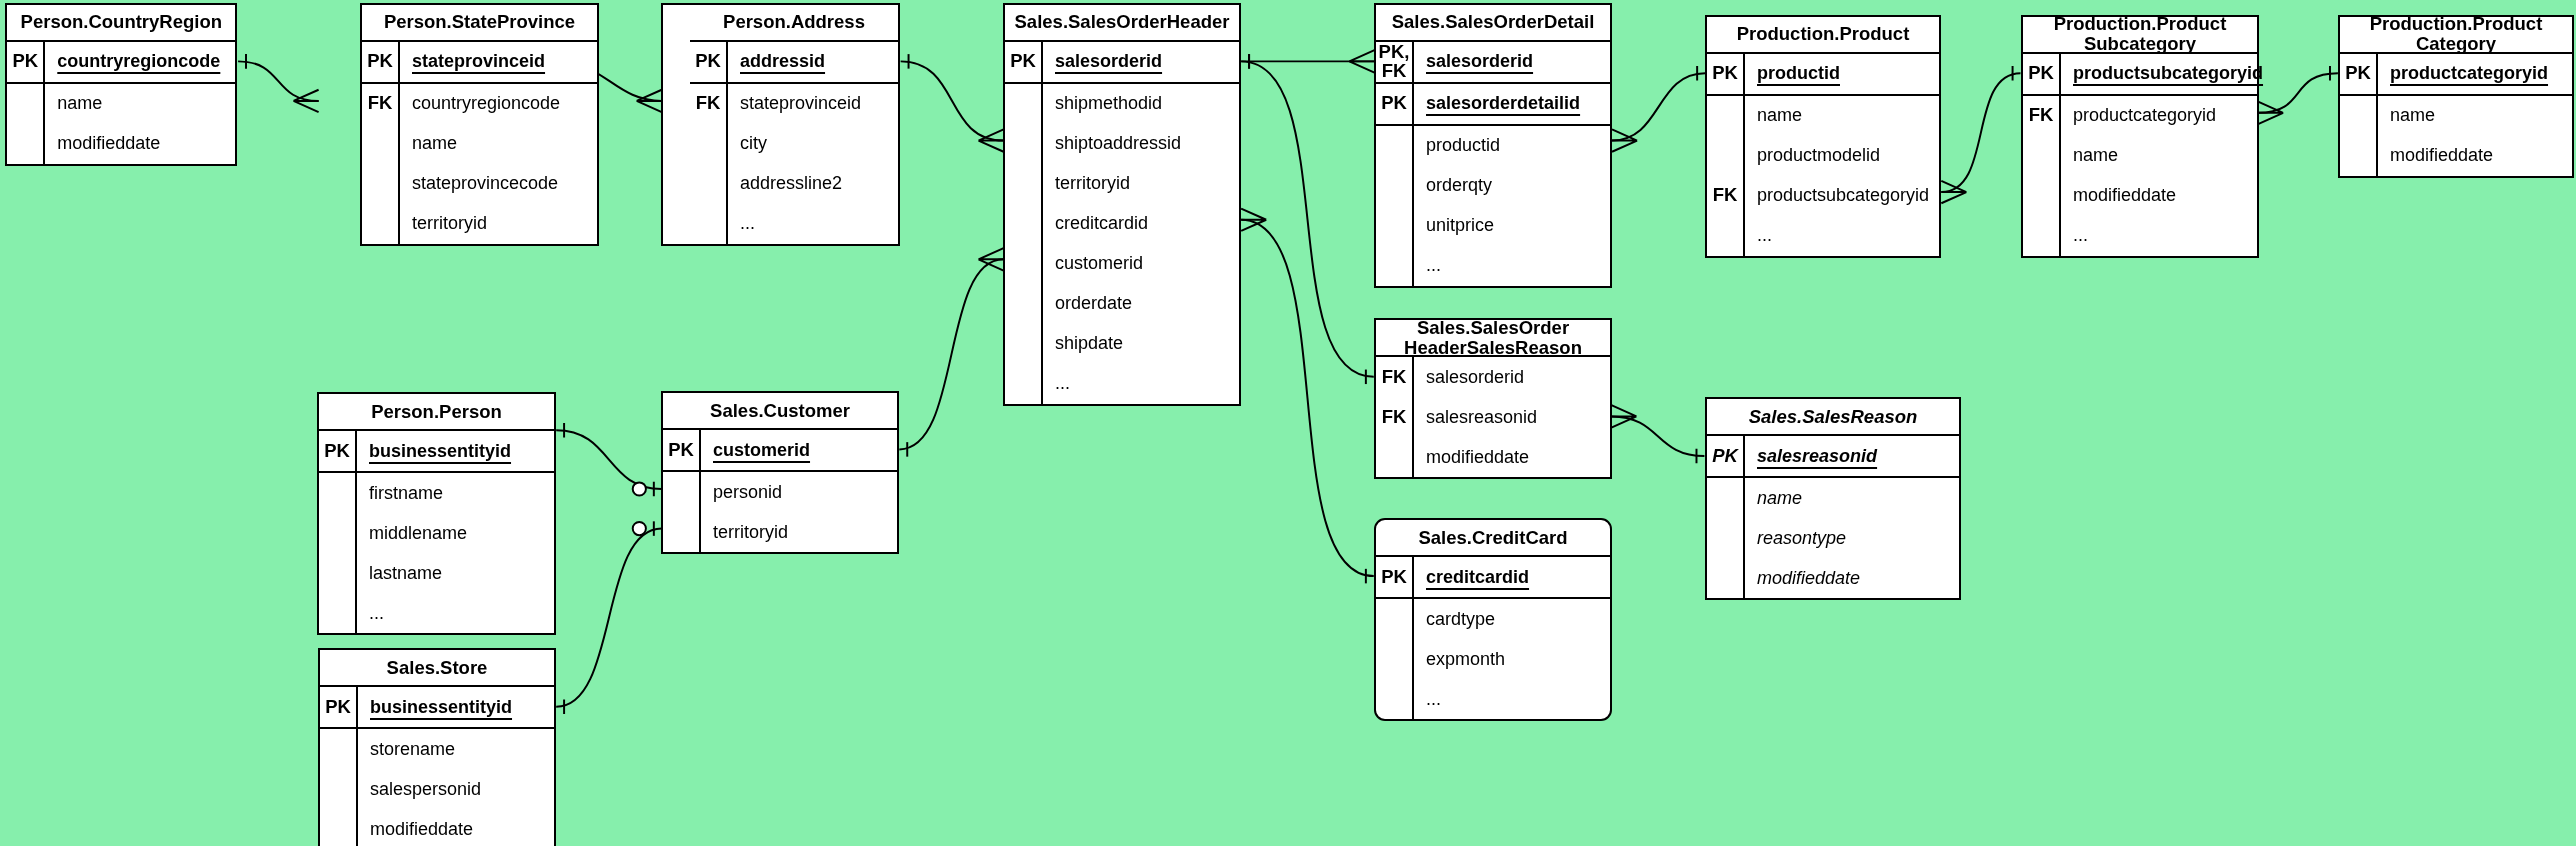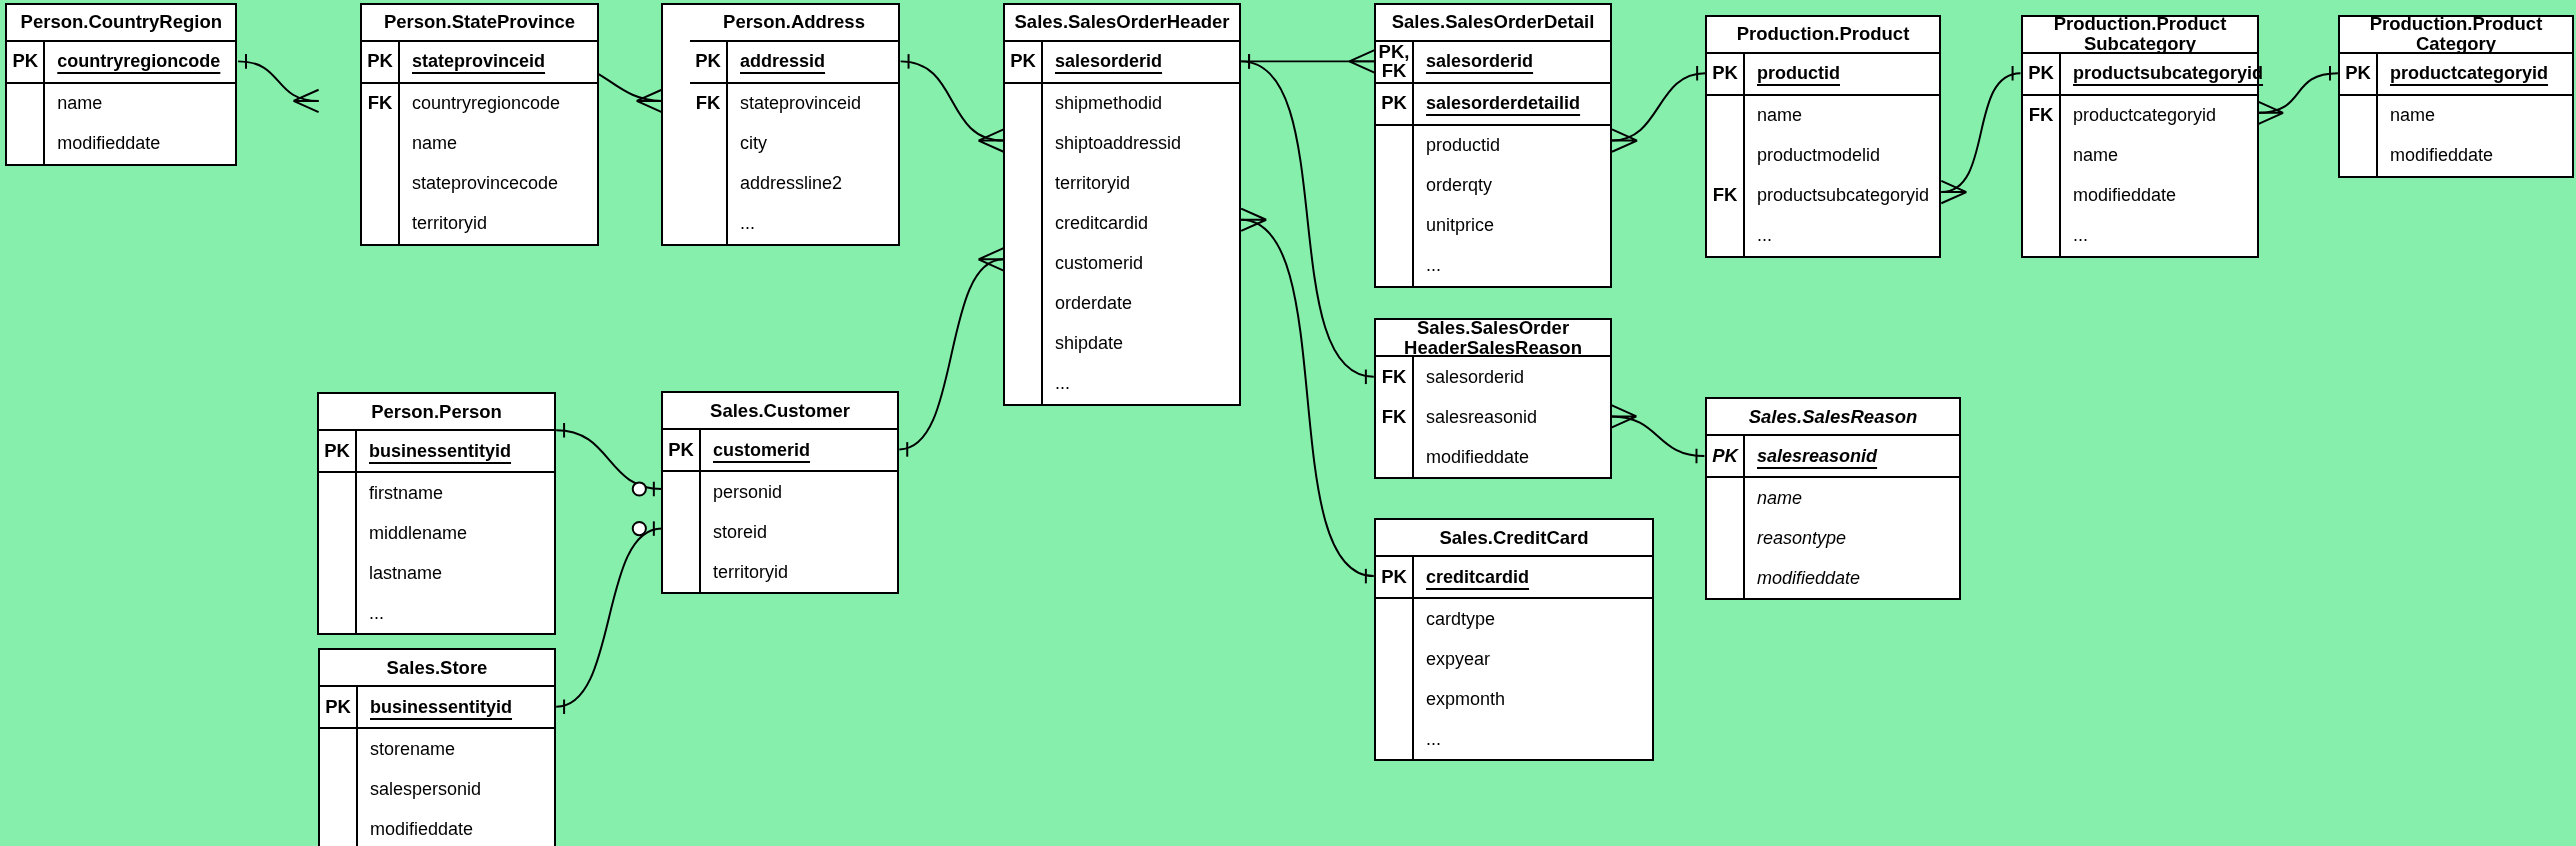--- a/index.html
+++ b/index.html
@@ -438,41 +438,37 @@
           <div class="entity-row">
             <div class="key-cell"></div>
             <div class="name-cell">reasontype</div>
           </div>
           <div class="entity-row">
             <div class="key-cell"></div>
             <div class="name-cell">modifieddate</div>
           </div>
         </div>
       </div>
-      <div class="entity" style="left: 1374px; top: 518px; width: 280px;">
+      <div class="entity" style="left: 1374px; top: 518px; width: 238px; border-radius: 11px;">
         <div class="entity-title">
           <span>Sales.CreditCard</span>
         </div>
         <div class="entity-section">
           <div class="entity-row">
             <div class="key-cell">PK</div>
             <div class="name-cell key-name">creditcardid</div>
           </div>
         </div>
         <div class="entity-section">
           <div class="entity-row">
             <div class="key-cell"></div>
             <div class="name-cell">cardtype</div>
           </div>
           <div class="entity-row">
             <div class="key-cell"></div>
-            <div class="name-cell">expyear</div>
-          </div>
-          <div class="entity-row">
-            <div class="key-cell"></div>
             <div class="name-cell">expmonth</div>
           </div>
           <div class="entity-row">
             <div class="key-cell"></div>
             <div class="name-cell">...</div>
           </div>
         </div>
       </div>
       <div class="entity" style="left: 317px; top: 392px; width: 239px;">
         <div class="entity-title">
@@ -510,24 +506,20 @@
         <div class="entity-section">
           <div class="entity-row">
             <div class="key-cell">PK</div>
             <div class="name-cell key-name">customerid</div>
           </div>
         </div>
         <div class="entity-section">
           <div class="entity-row">
             <div class="key-cell"></div>
             <div class="name-cell">personid</div>
-          </div>
-          <div class="entity-row">
-            <div class="key-cell"></div>
-            <div class="name-cell">storeid</div>
           </div>
           <div class="entity-row">
             <div class="key-cell"></div>
             <div class="name-cell">territoryid</div>
           </div>
         </div>
       </div>
       <div class="entity" style="left: 318px; top: 648px; width: 238px;">
         <div class="entity-title">
           <span>Sales.Store</span>

